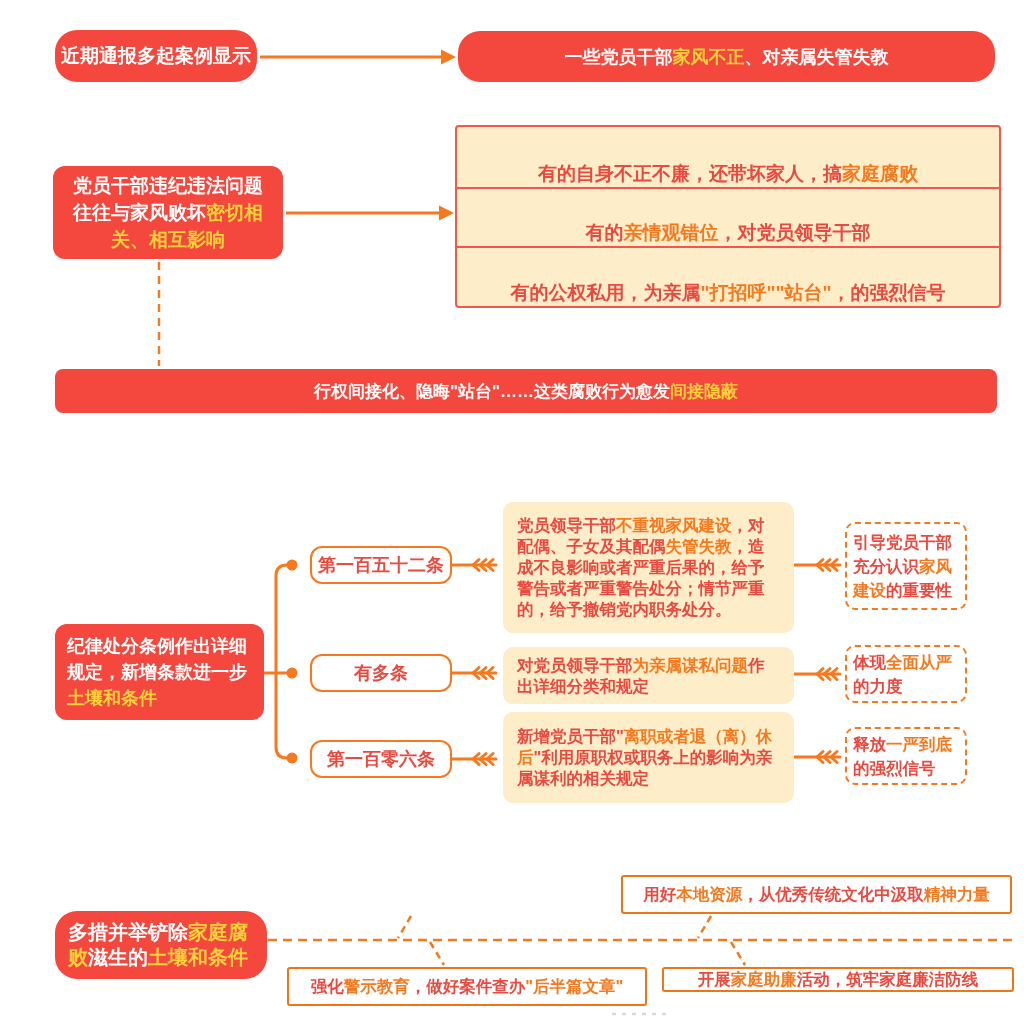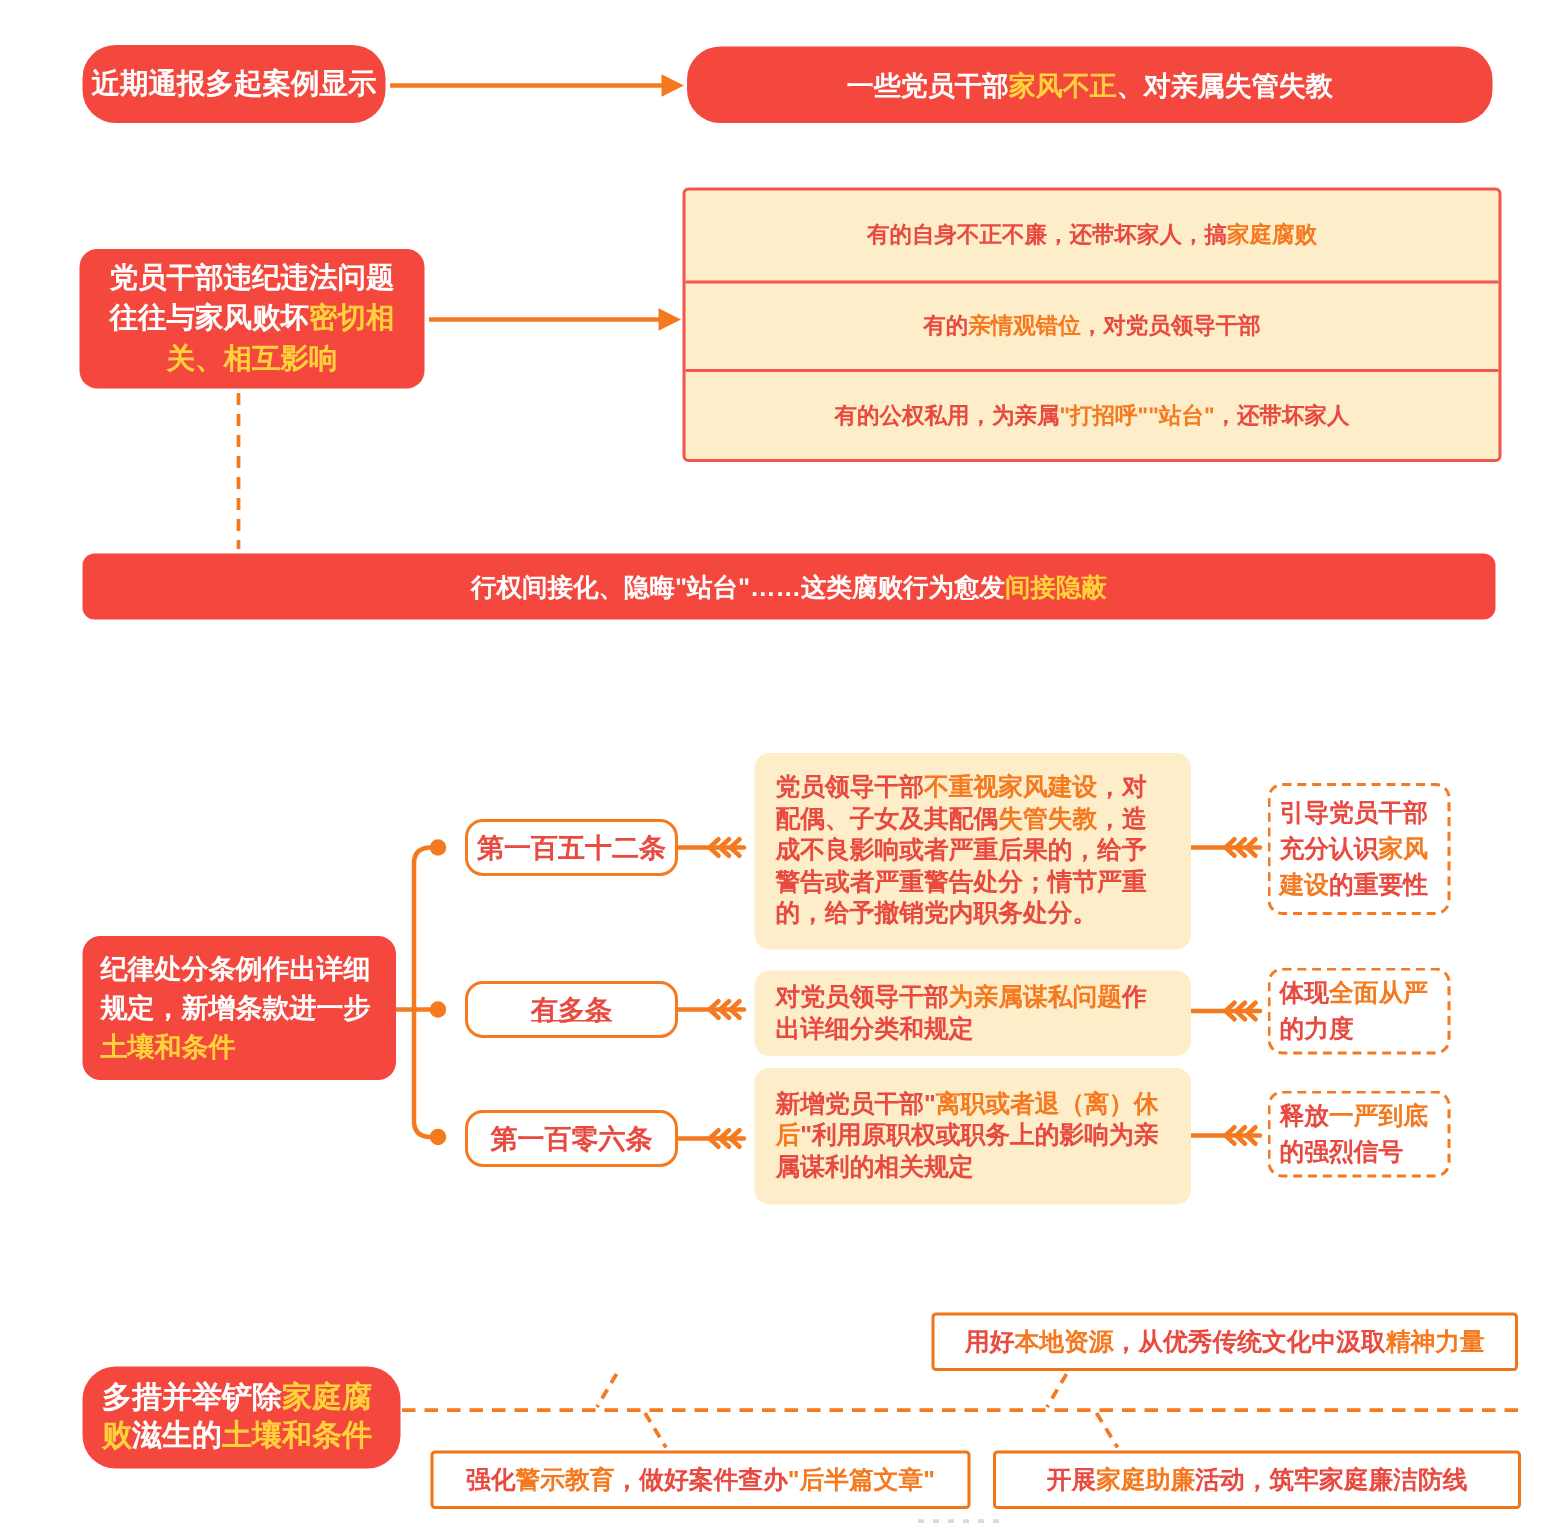--- a/index.html
+++ b/index.html
@@ -26,41 +26,41 @@
   .seg-o{color:var(--orange);}
   
   #box-source{left:55px;top:30px;width:202px;height:52px;font-size:19px;}
   #box-finding{left:458px;top:31px;width:537px;height:51px;font-size:18px;}
   #box-cause{left:53px;top:166px;width:230px;height:93px;font-size:19px;line-height:27px;padding:0 12px;border-radius:12px;}
   #table-examples{
     position:absolute;left:455px;top:125px;width:546px;height:183px;box-sizing:border-box;
     background:var(--cream);border:2px solid var(--border-red);border-radius:4px;
     display:grid;grid-template-rows:1fr 1fr 1fr;
   }
-  .example-row{display:flex;align-items:center;justify-content:center;text-align:center;font-size:15px;color:var(--red-text);}
+  .example-row{display:flex;align-items:flex-end;justify-content:center;text-align:center;font-size:19px;color:var(--red-text);}
   .example-row + .example-row{border-top:2px solid var(--border-red);}
   #box-conclusion{left:55px;top:369px;width:942px;height:44px;font-size:17px;border-radius:8px;}
   
   #box-regulation{left:55px;top:624px;width:209px;height:96px;font-size:18px;line-height:26px;padding:0 12px;border-radius:12px;}
   #clause-1{left:310px;top:546px;width:142px;height:38px;}
-  #clause-2{left:310px;top:654px;width:142px;height:38px;text-decoration:underline;}
+  #clause-2{left:310px;top:654px;width:142px;height:38px;}
   #clause-3{left:310px;top:740px;width:142px;height:38px;}
   .detail{left:503px;width:291px;font-size:16.5px;line-height:21px;padding:0 14px;}
   #detail-1{top:502px;height:131px;}
   #detail-2{top:647px;height:57px;}
   #detail-3{top:712px;height:91px;}
   #effect-1{left:845px;top:522px;width:122px;height:88px;}
   #effect-2{left:845px;top:645px;width:122px;height:58px;}
   #effect-3{left:845px;top:727px;width:122px;height:58px;}
   
   #box-measures{left:55px;top:911px;width:212px;height:68px;font-size:20px;line-height:25px;padding:0 13px;}
   #measure-1{left:287px;top:875px;width:323px;height:39px;}
   #measure-2{left:621px;top:875px;width:391px;height:39px;}
   #measure-3{left:287px;top:967px;width:360px;height:39px;}
-  #measure-4{left:662px;top:967px;width:352px;height:39px;}
+  #measure-4{left:662px;top:967px;width:352px;height:25px;}
 </style>
 </head>
 <body>
 
 <div id="stage">
 
   <svg id="connectors" width="1029" height="1019" viewBox="0 0 1029 1019">
     <g stroke="#f5791e" stroke-width="3" fill="none">
 
       <g>
@@ -124,21 +124,21 @@
     </div>
 
   <div id="table-examples">
     <div class="example-row">
       <span><span><span class="seg-r">有的自身不正不廉，还带坏家人，搞</span><span class="seg-o">家庭腐败</span></span></span>
     </div>
     <div class="example-row">
       <span><span><span class="seg-r">有的</span><span class="seg-o">亲情观错位</span><span class="seg-r">，对党员领导干部</span></span></span>
     </div>
     <div class="example-row">
-      <span><span><span class="seg-r">有的公权私用，为亲属</span><span class="seg-o">"打招呼""站台"</span><span class="seg-r">，还带坏家人</span></span></span>
+      <span><span><span class="seg-r">有的公权私用，为亲属</span><span class="seg-o">"打招呼""站台"</span><span class="seg-r">，的强烈信号</span></span></span>
     </div>
   </div>
 
   <div class="box red center" id="box-conclusion">
       <span><span class="seg-w">行权间接化、隐晦"站台"……这类腐败行为愈发</span><span class="seg-y">间接隐蔽</span></span>
     </div>
 
   <div class="box red left" id="box-regulation">
       <span><span class="seg-w">纪律处分条例作出详细规定，新增条款进一步</span><span class="seg-y">土壤和条件</span></span>
     </div>

